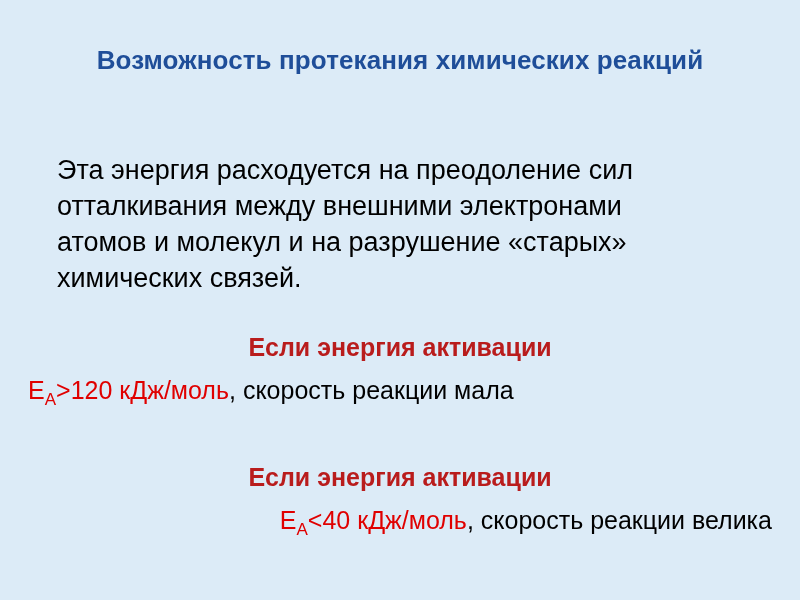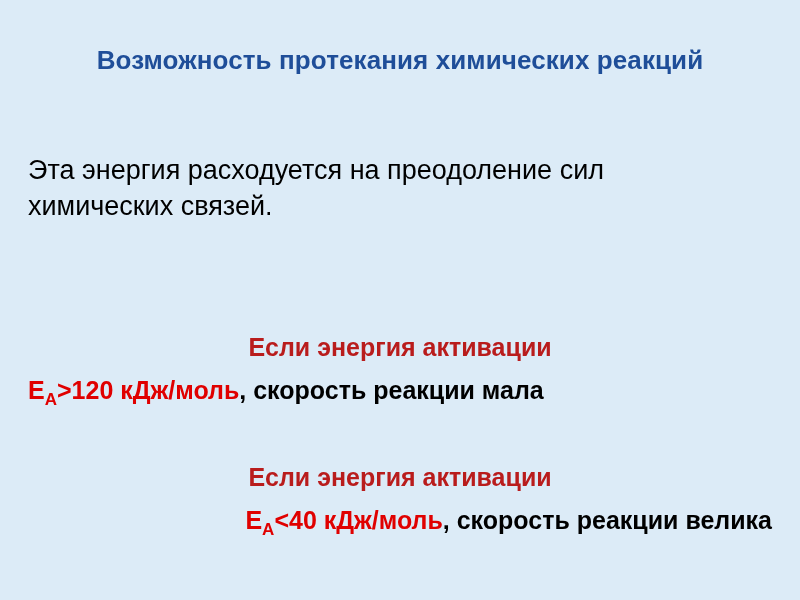--- a/index.html
+++ b/index.html
@@ -39,41 +39,42 @@
   }
   .para {
     color: #000000;
     font-size: 27px;
     line-height: 36px;
     text-align: left;
   }
   .para .line {
     display: block;
     white-space: nowrap;
+    margin-left: 29px;
   }
   .center-line {
     text-align: center;
     font-weight: bold;
     font-size: 25px;
     color: #b91c1c;
   }
   .block-1 {
     position: absolute;
     left: 28px;
     top: 333px;
     width: 744px;
   }
   .block-2 {
     position: absolute;
     left: 28px;
     top: 463px;
     width: 744px;
   }
   .formula-line {
-    font-weight: bold;
+    font-weight: normal;
     font-size: 25px;
     color: #000000;
     text-align: left;
     white-space: nowrap;
     margin-top: 14px;
   }
   .block-2 .formula-line {
     text-align: right;
   }
   .red {
@@ -87,20 +88,22 @@
 </head>
 <body>
 
 <div class="slide">
 
   <div class="slide-title">Возможность протекания химических реакций</div>
 
   <div class="body-block">
     <div class="para">
       <span class="line">Эта энергия расходуется на преодоление сил</span>
+      <span class="line">отталкивания между внешними электронами</span>
+      <span class="line">атомов и молекул и на разрушение «старых»</span>
       <span class="line">химических связей.</span>
     </div>
   </div>
 
   <div class="block-1">
     <div class="center-line">Если энергия активации</div>
     <div class="formula-line">
       <span class="red">E</span><span class="red sub">A</span><span class="red">&gt;120 кДж/моль</span><span>, скорость реакции  мала</span>
     </div>
   </div>

